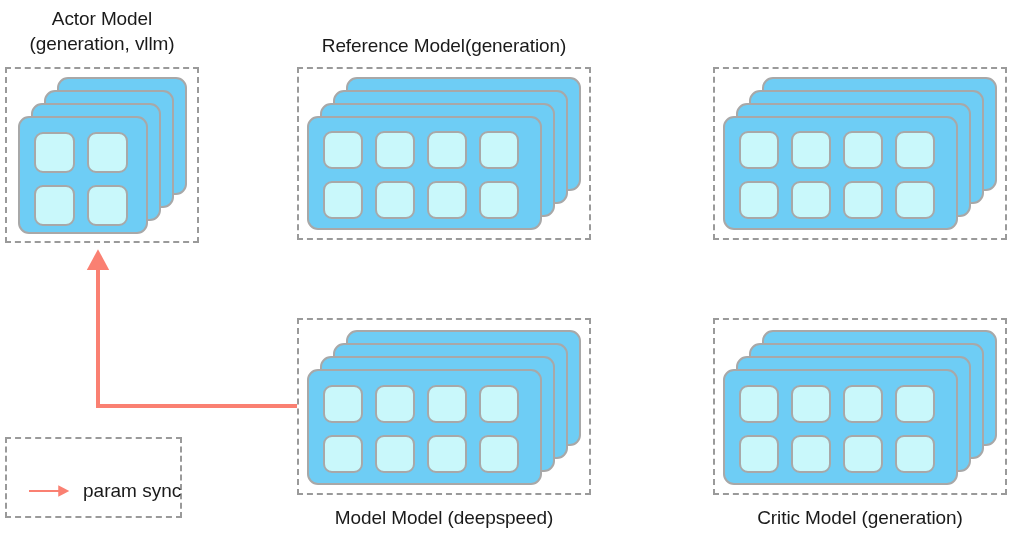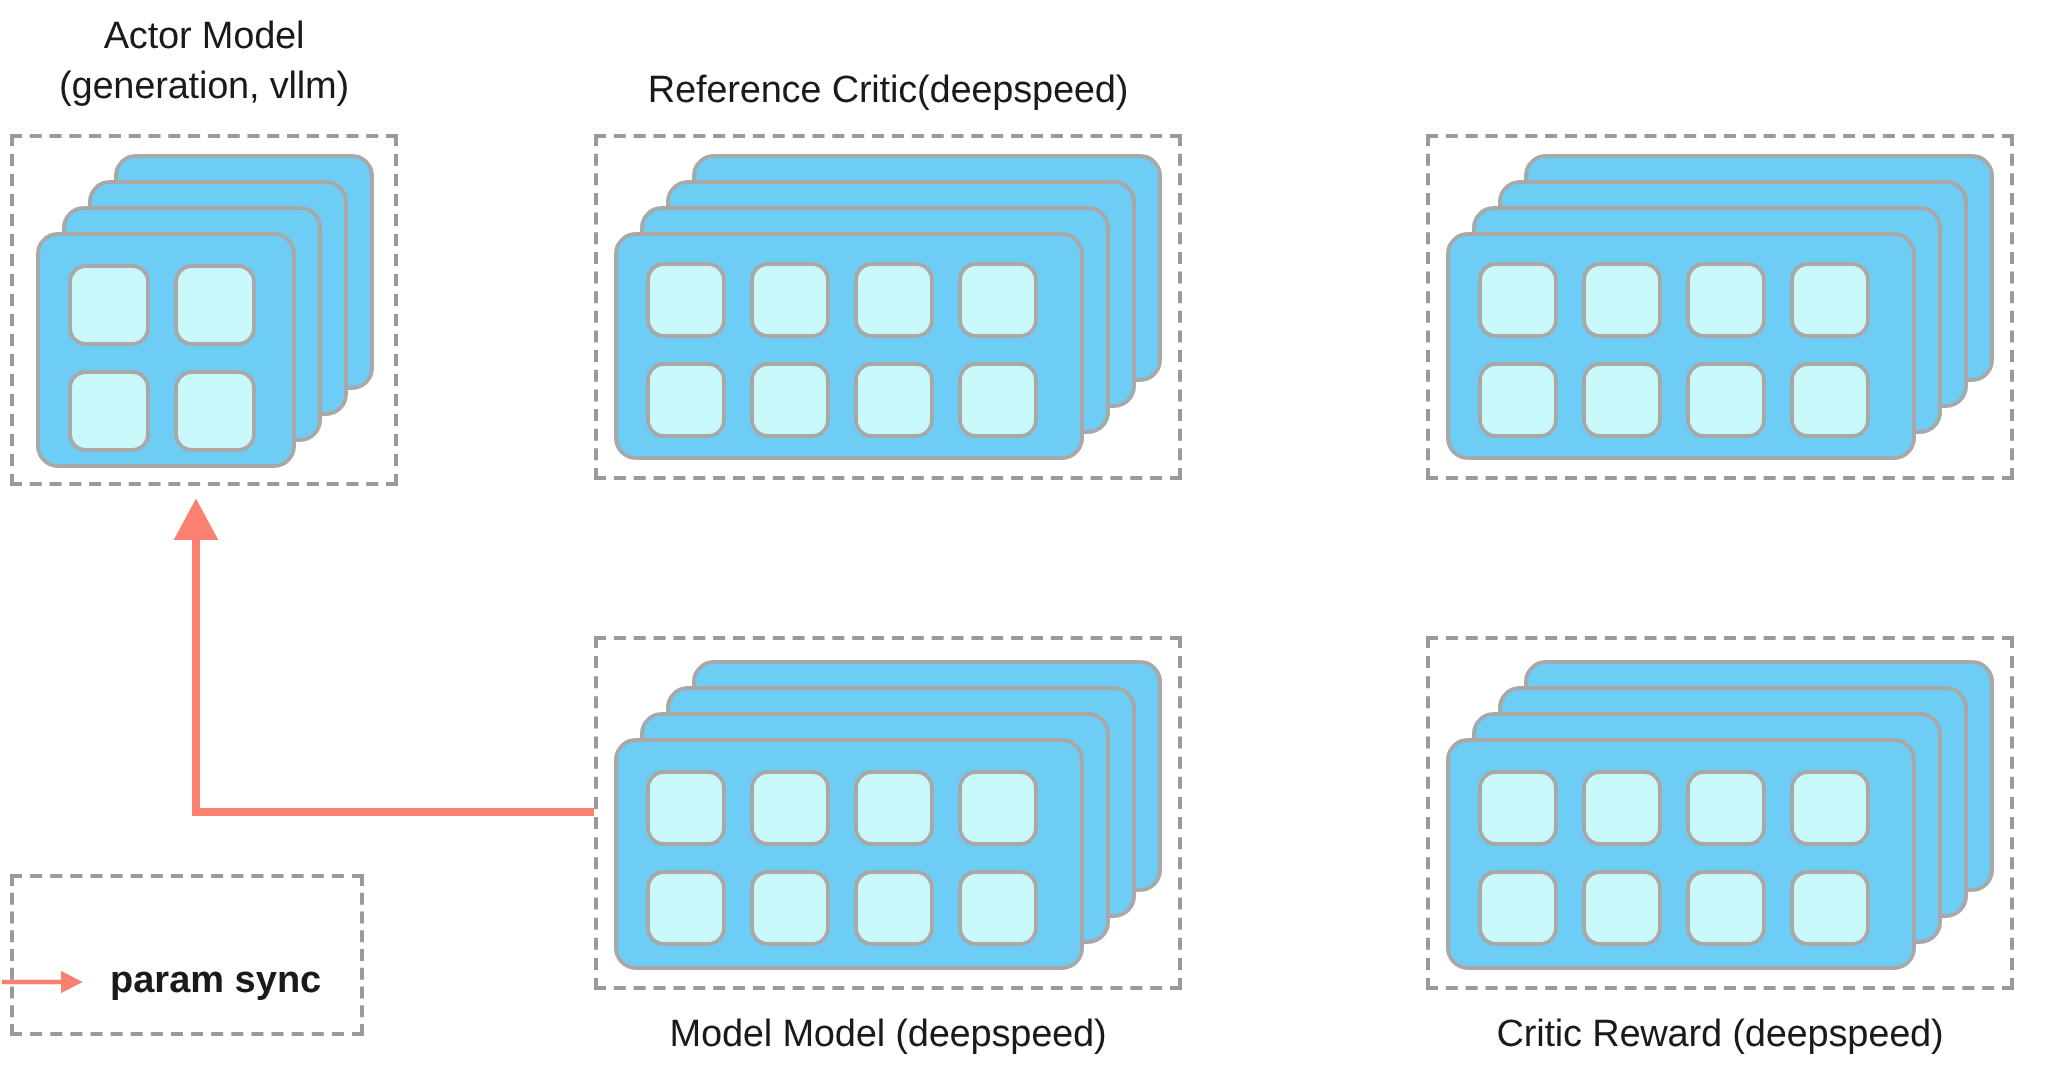--- a/index.html
+++ b/index.html
@@ -110,21 +110,21 @@
     <div class="card" style="left:0px; top:39px; width:130px; height:118px;">
       <div class="card-grid" style="left:14px; top:14px; grid-template-columns:repeat(2,41px); grid-template-rows:repeat(2,41px);">
         <div class="tile"></div>
         <div class="tile"></div>
         <div class="tile"></div>
         <div class="tile"></div>
       </div>
     </div>
   </div>
 
-  <div class="caption" style="left:297px; top:33px; width:294px;">Reference Critic(deepspeed)</div>
+  <div class="caption" style="left:297px; top:33px; width:294px;">Reference Model(generation)</div>
 
   <div class="group" style="left:297px; top:67px; width:294px; height:173px;"></div>
 
   <div class="stack" style="left:307px; top:77px; width:274px; height:153px;">
     <div class="card back" style="left:39px; top:0px; width:235px; height:114px;"></div>
     <div class="card back" style="left:26px; top:13px; width:235px; height:114px;"></div>
     <div class="card back" style="left:13px; top:26px; width:235px; height:114px;"></div>
     <div class="card" style="left:0px; top:39px; width:235px; height:114px;">
       <div class="card-grid" style="left:14px; top:13px; grid-template-columns:repeat(4,40px); grid-template-rows:repeat(2,38px);">
         <div class="tile"></div>
@@ -195,34 +195,34 @@
         <div class="tile"></div>
         <div class="tile"></div>
         <div class="tile"></div>
         <div class="tile"></div>
         <div class="tile"></div>
         <div class="tile"></div>
       </div>
     </div>
   </div>
 
-  <div class="caption" style="left:713px; top:505px; width:294px;">Critic Reward (deepspeed)</div>
+  <div class="caption" style="left:713px; top:505px; width:294px;">Critic Model (generation)</div>
 
   <svg class="connector" viewBox="0 0 1032 546" xmlns="http://www.w3.org/2000/svg">
     <defs>
       <marker id="arrowhead-main" markerWidth="7" markerHeight="7" refX="3.0" refY="3.0" orient="auto">
         <path d="M0,0.2 L0,5.8 L5.2,3.0 z" fill="#fa8072"></path>
       </marker>
     </defs>
     <path d="M 297,406 L 98,406 L 98,258" fill="none" stroke="#fa8072" stroke-width="4" marker-end="url(#arrowhead-main)"></path>
   </svg>
 
   <div class="legend-box" style="left:5px; top:437px; width:177px; height:81px;"></div>
 
-  <div class="legend-row" style="left:0; top:480px;font-weight:bold;">
+  <div class="legend-row" style="left:28px; top:480px;">
     <svg width="46" height="16" viewBox="0 0 46 16" xmlns="http://www.w3.org/2000/svg">
       <defs>
         <marker id="arrowhead-legend" markerWidth="7" markerHeight="7" refX="2.6" refY="3.0" orient="auto">
           <path d="M0,0.4 L0,5.6 L5.0,3.0 z" fill="#fa8072"></path>
         </marker>
       </defs>
       <line x1="1" y1="8" x2="36" y2="8" stroke="#fa8072" stroke-width="2.2" marker-end="url(#arrowhead-legend)"></line>
     </svg>
     <span class="legend-label">param sync</span>
   </div>

